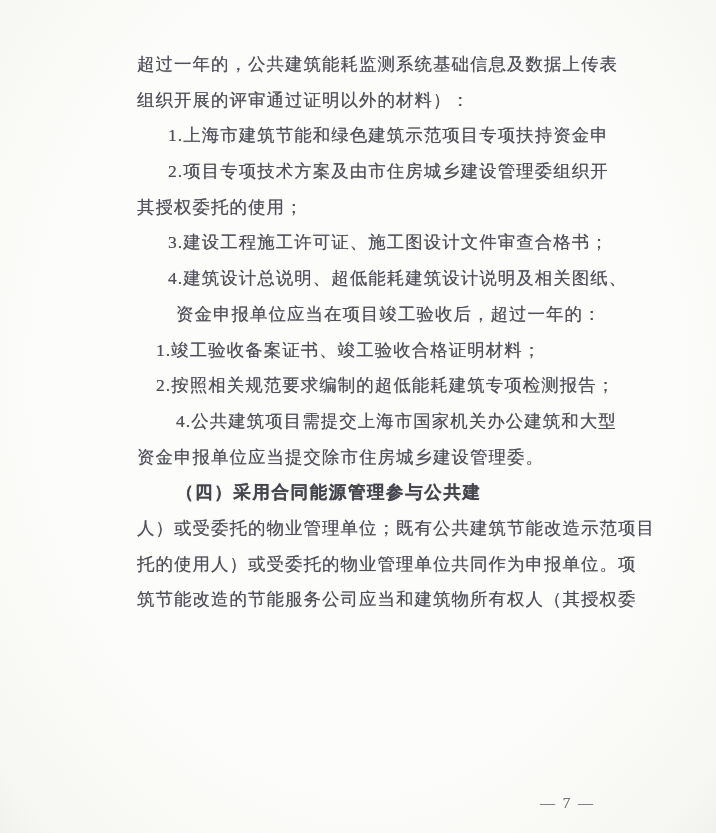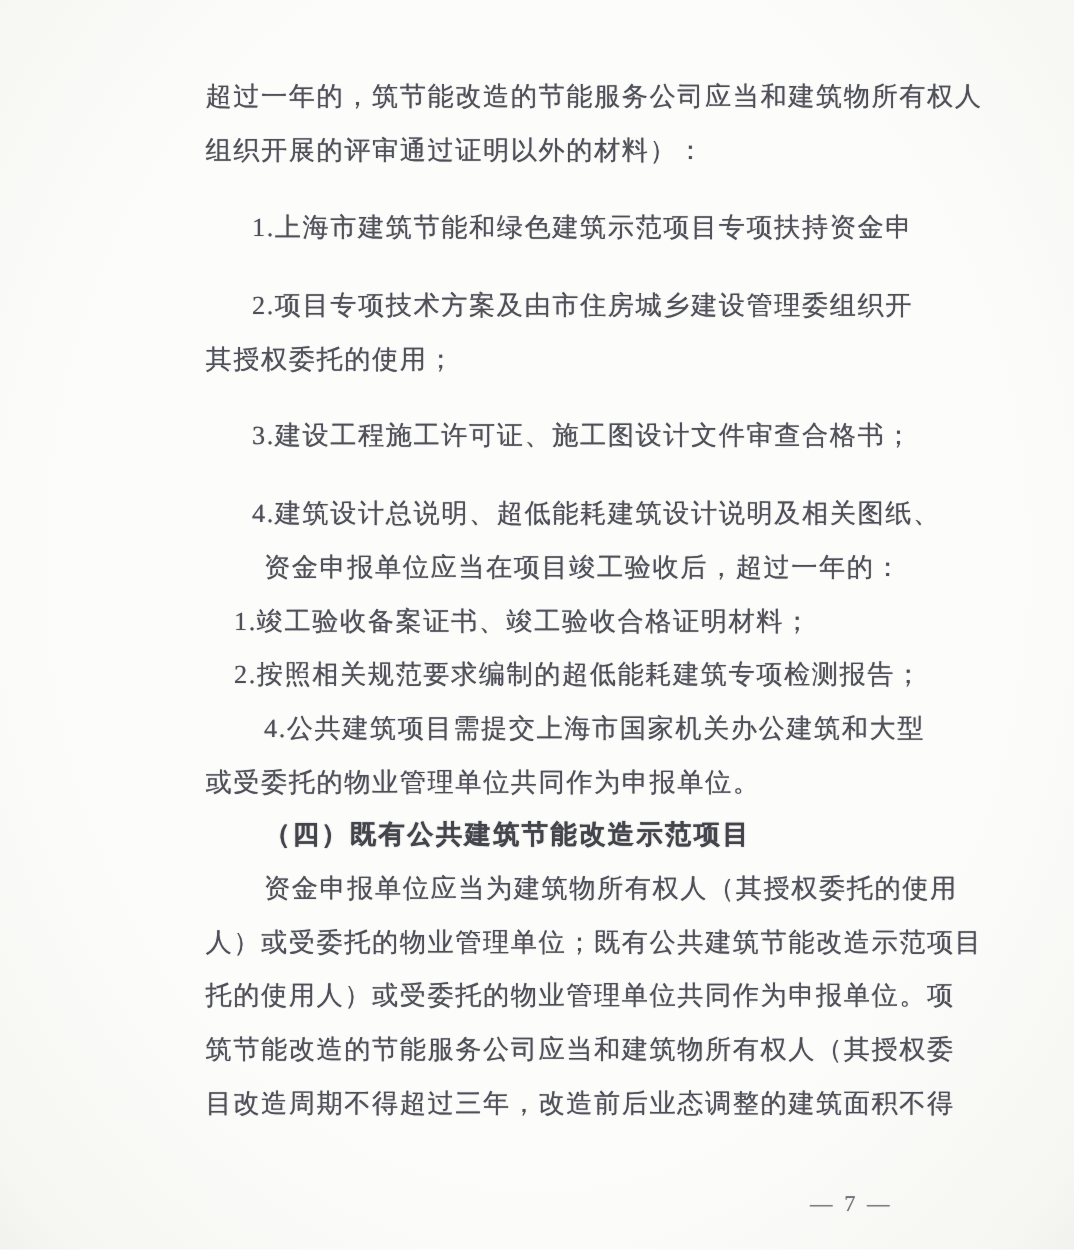--- a/index.html
+++ b/index.html
@@ -26,21 +26,21 @@
   .ln {
     font-size: 17.5px;
     line-height: 35.7px;
     height: 35.7px;
     letter-spacing: 1px;
     color: #50505a;
     white-space: nowrap;
     text-shadow: 0 0 0.7px rgba(90, 90, 100, 0.75);
   }
   .ind1  { padding-left: 19px; }   
-  .ind15 { padding-left: 31px; margin-top: 16px; }   
+  .ind15 { padding-left: 31px; }   
   .ind2  { padding-left: 39px; }   
   .heading {
     font-weight: bold;
     color: #44444c;
     letter-spacing: 1.6px;
     text-shadow: 0 0 0.8px rgba(70, 70, 80, 0.85);
   }
   .page-number {
     position: absolute;
     left: 540px;
@@ -51,33 +51,31 @@
     color: #72727a;
     text-shadow: 0 0 0.6px rgba(110, 110, 120, 0.7);
     white-space: nowrap;
   }
 </style>
 </head>
 <body>
 
 <div class="page">
   <div class="body-text">
-    <div class="ln">超过一年的，筑节能改造的节能服务公司应当和建筑物所有权人</div>
+    <div class="ln">超过一年的，公共建筑能耗监测系统基础信息及数据上传表</div>
     <div class="ln">组织开展的评审通过证明以外的材料）：</div>
     <div class="ln ind15">1.上海市建筑节能和绿色建筑示范项目专项扶持资金申</div>
     <div class="ln ind15">2.项目专项技术方案及由市住房城乡建设管理委组织开</div>
     <div class="ln">其授权委托的使用；</div>
     <div class="ln ind15">3.建设工程施工许可证、施工图设计文件审查合格书；</div>
     <div class="ln ind15">4.建筑设计总说明、超低能耗建筑设计说明及相关图纸、</div>
     <div class="ln ind2">资金申报单位应当在项目竣工验收后，超过一年的：</div>
     <div class="ln ind1">1.竣工验收备案证书、竣工验收合格证明材料；</div>
     <div class="ln ind1">2.按照相关规范要求编制的超低能耗建筑专项检测报告；</div>
     <div class="ln ind2">4.公共建筑项目需提交上海市国家机关办公建筑和大型</div>
-    <div class="ln">或受委托的物业管理单位共同作为申报单位。</div>
-    <div class="ln ind2 heading">（四）既有公共建筑节能改造示范项目</div>
-    <div class="ln ind2">资金申报单位应当为建筑物所有权人（其授权委托的使用</div>
+    <div class="ln">资金申报单位应当提交除市住房城乡建设管理委。</div>
+    <div class="ln ind2 heading">（四）采用合同能源管理参与公共建</div>
     <div class="ln">人）或受委托的物业管理单位；既有公共建筑节能改造示范项目</div>
     <div class="ln">托的使用人）或受委托的物业管理单位共同作为申报单位。项</div>
     <div class="ln">筑节能改造的节能服务公司应当和建筑物所有权人（其授权委</div>
-    <div class="ln">目改造周期不得超过三年，改造前后业态调整的建筑面积不得</div>
   </div>
   <div class="page-number">— 7 —</div>
 </div>
 
 </body></html>

